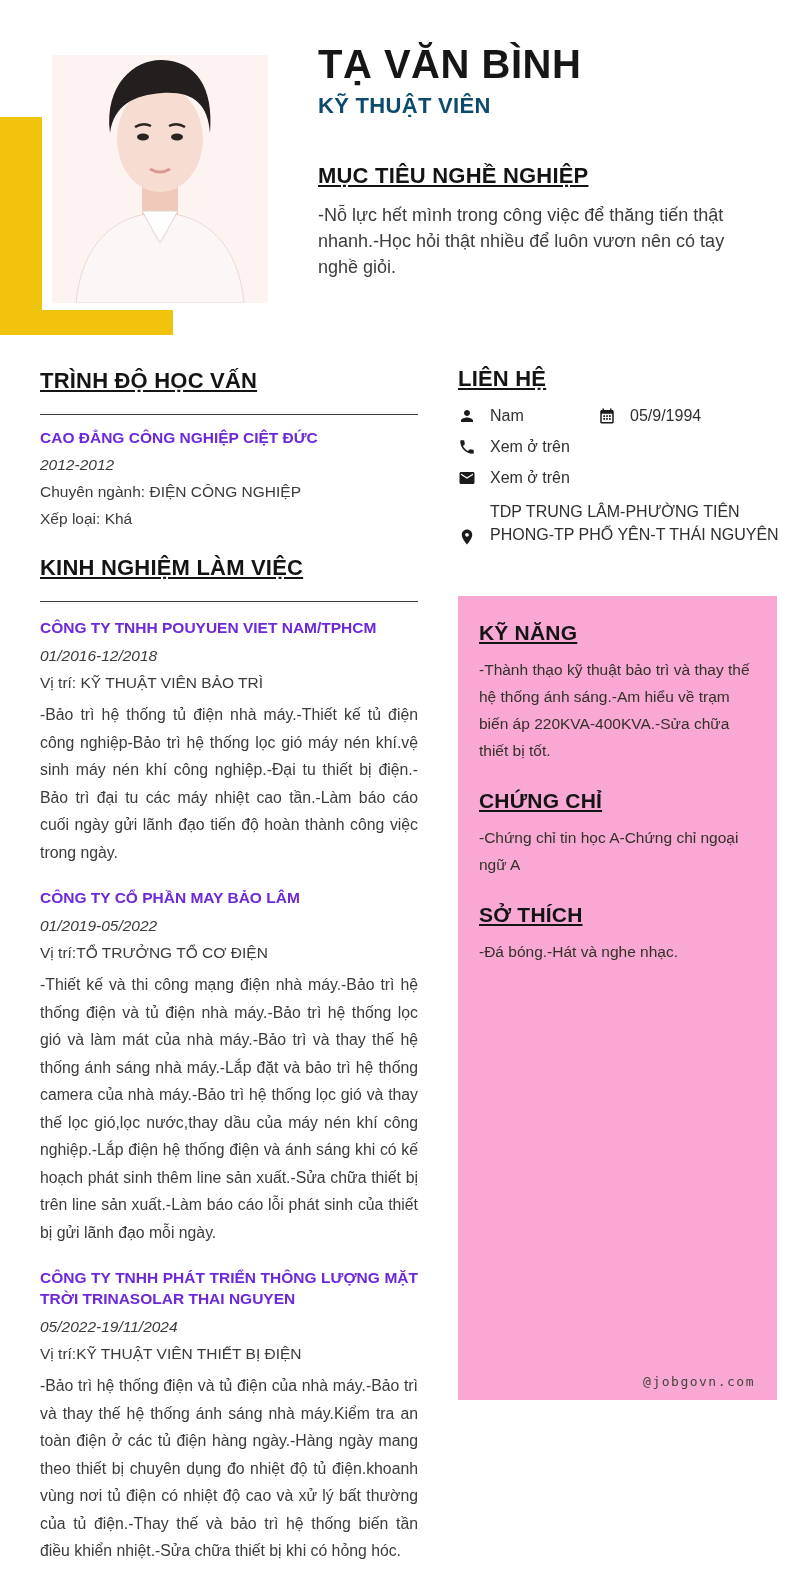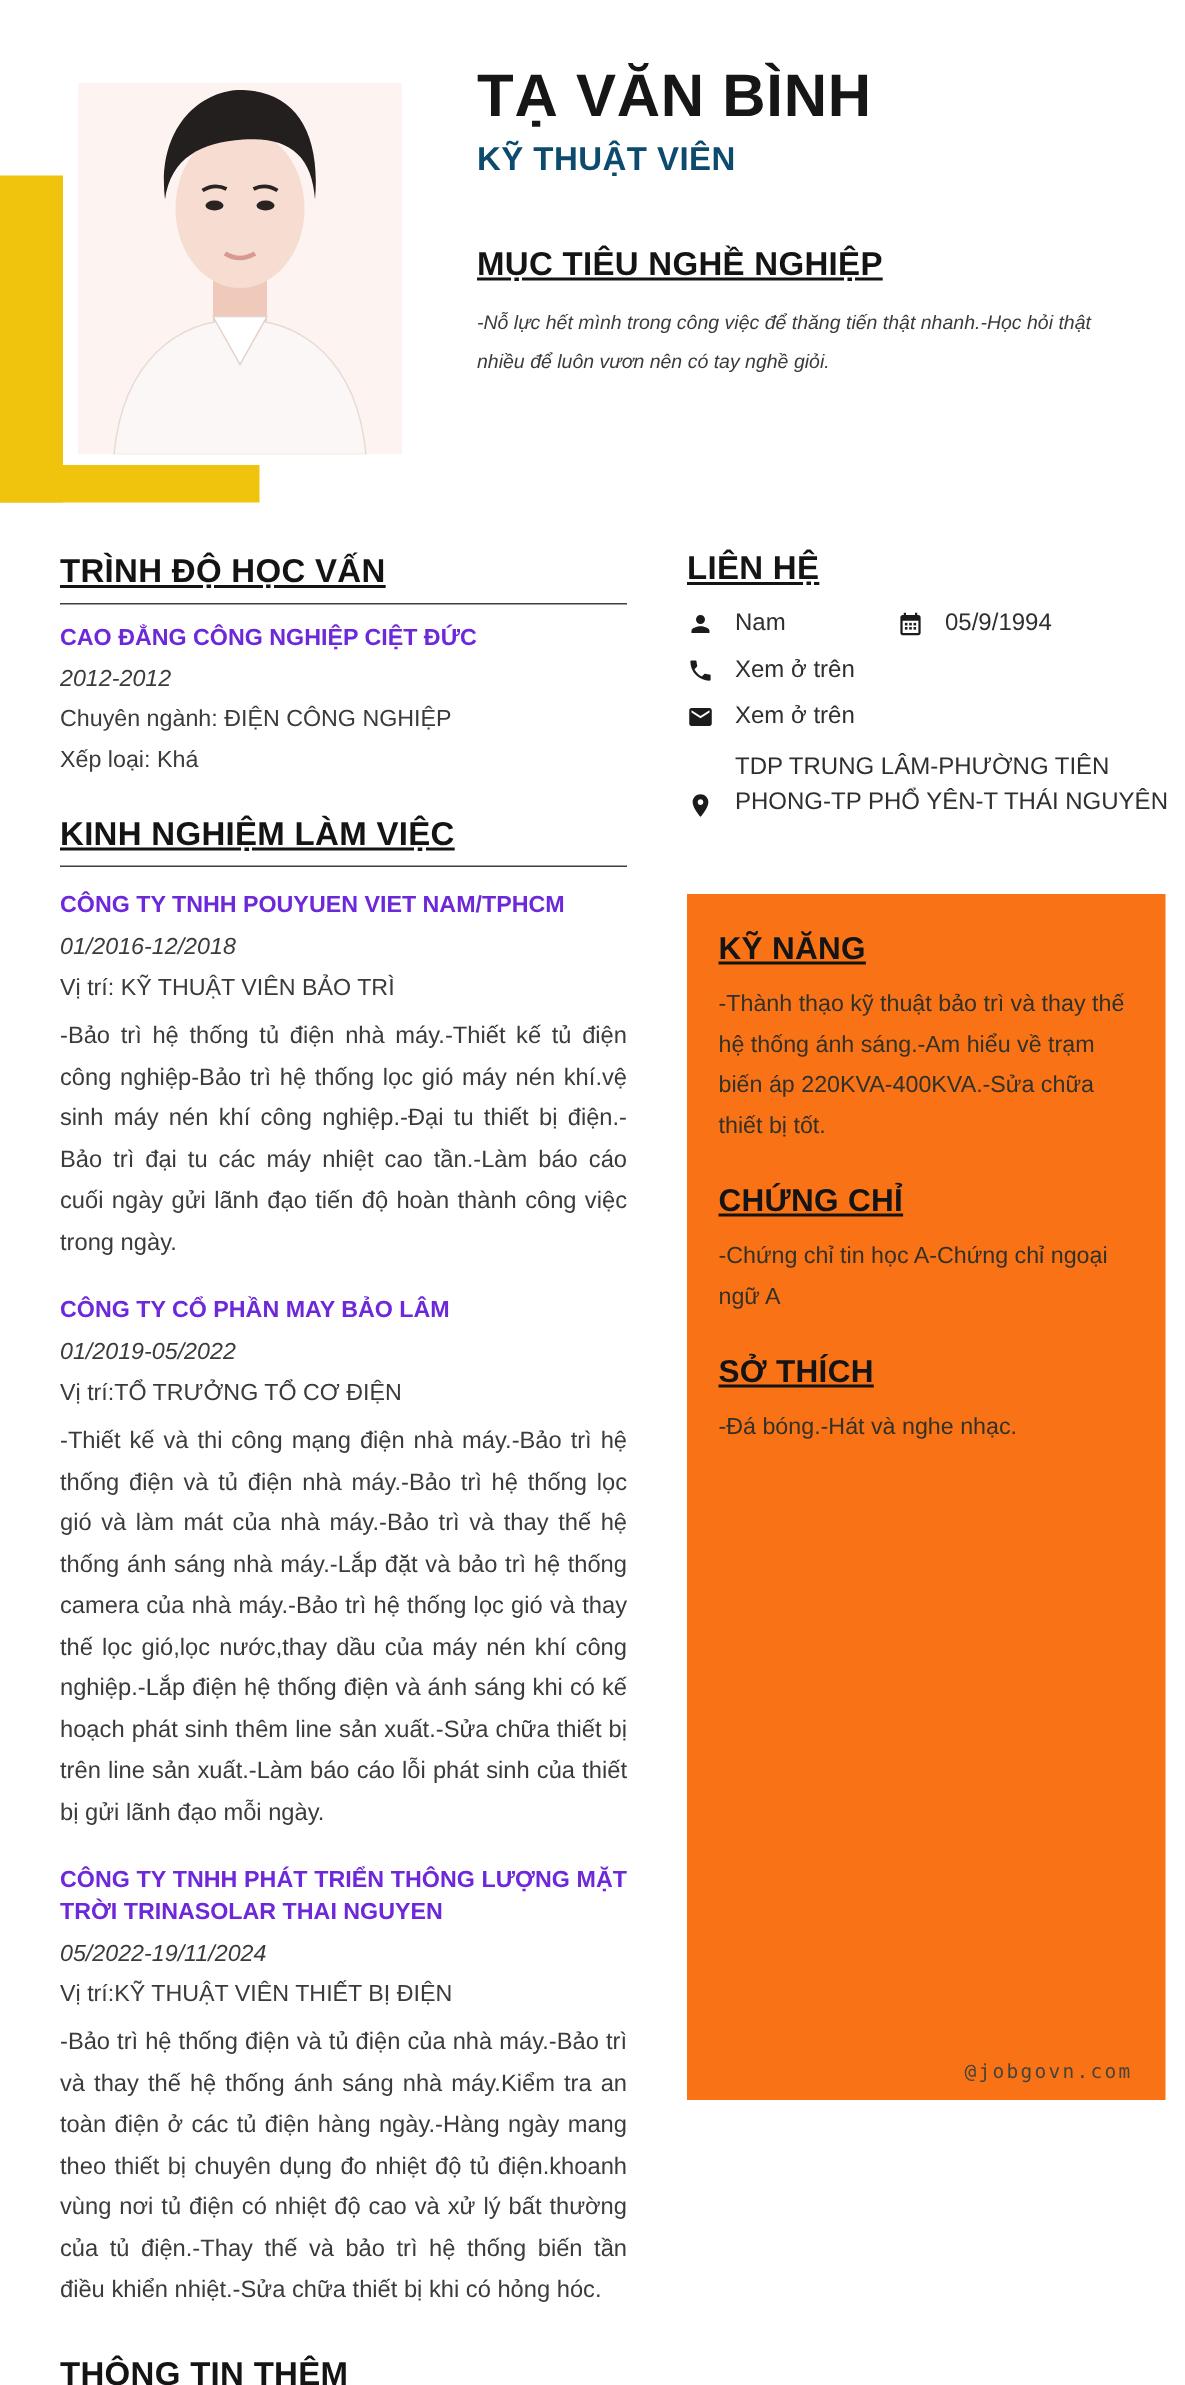--- a/index.html
+++ b/index.html
@@ -15,25 +15,25 @@
   
   .photo { position:absolute; left:52px; top:55px; width:216px; height:248px; overflow:hidden; }
   .photo svg { display:block; width:100%; height:100%; }
 
   
   .header-block { position:absolute; left:318px; top:42px; width:460px; }
   .name { margin:0; font-size:40px; line-height:44px; font-weight:700; letter-spacing:0.5px; color:#161616; }
   .job-title { margin-top:7px; font-size:22px; font-weight:700; letter-spacing:0.3px; color:#0c4a6e; }
 
   h2.sec { margin:0; font-size:22px; font-weight:700; letter-spacing:0.2px; color:#141414;text-decoration:underline; }
-  h2.ruled { padding-bottom:8px; border-bottom:1.5px solid #3f3f3f; }
+  h2.ruled { padding-bottom:20px; border-bottom:1.5px solid #3f3f3f; }
 
   
   .objective { position:absolute; left:318px; top:163px; width:436px; }
-  .objective p { margin:13px 0 0; font-size:13px; line-height:26px; color:#3b3b3b;font-style:italic; }
+  .objective p { margin:13px 0 0; font-size:18px; line-height:26px; color:#3b3b3b; }
 
   
   .left-col { position:absolute; left:40px; top:368px; width:378px; }
   .edu-body { margin-top:14px; }
   .entry-title { font-size:15.5px; font-weight:700; color:#6d28d9; margin:0 0 9px; }
   .entry-line  { font-size:15.5px; margin:0 0 9px; color:#3b3b3b; }
   .italic { font-style:italic; }
   .experience { margin-top:27px; }
   .exp-body { margin-top:15px; }
   .job { margin-bottom:21px; }
@@ -48,21 +48,21 @@
   .c-row.top { align-items:flex-end; }
   .c-icon { flex:0 0 18px; width:18px; height:18px; margin-right:14px; }
   .c-icon svg { display:block; width:18px; height:18px; fill:#1b1b1b; }
   .c-cell { display:flex; align-items:center; }
   .c-cell.first { width:140px; }
   .addr { line-height:23px; }
 
   
   .beige {
     position:absolute; left:458px; top:596px; width:319px; height:804px;
-    background:#f97316; box-sizing:border-box; padding:25px 21px;
+    background:#f9a8d4; box-sizing:border-box; padding:25px 21px;
   }
   .beige h2.sec { font-size:21px; margin-bottom:11px; }
   .beige p { margin:0 0 25px; font-size:15.5px; line-height:27px; color:#333126; }
   .watermark {
     position:absolute; right:22px; bottom:11px;
     font-family:"DejaVu Sans Mono","Liberation Mono",monospace;
     font-size:13px; letter-spacing:1.5px; color:#45443a;
   }
 </style>
 </head>

